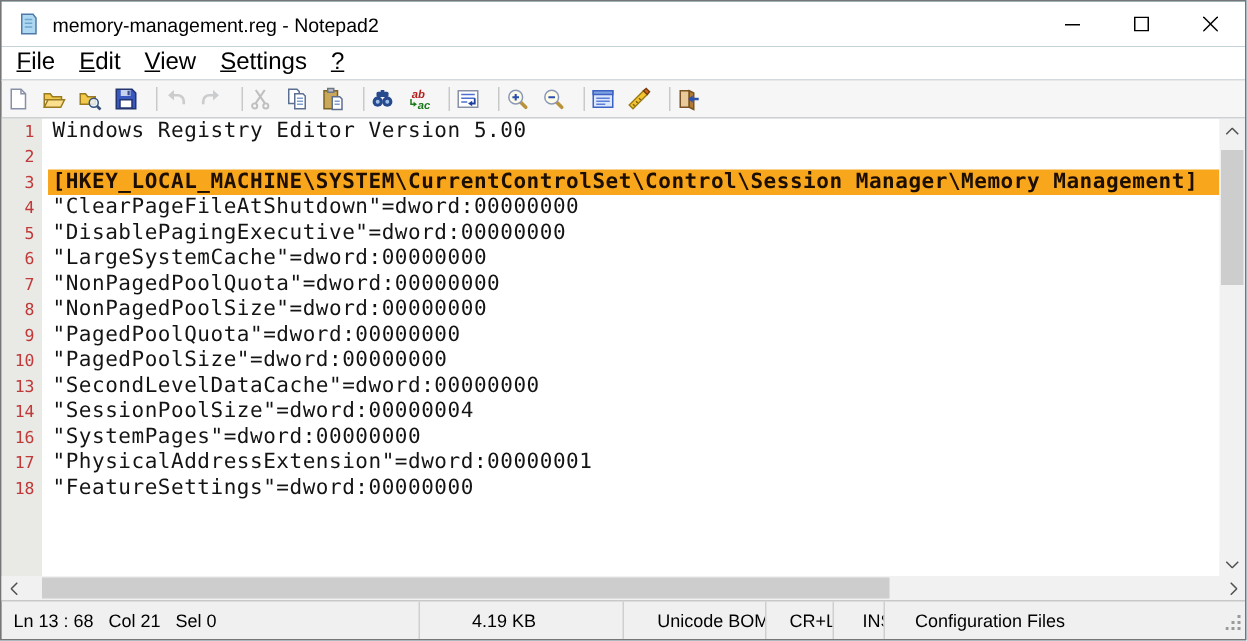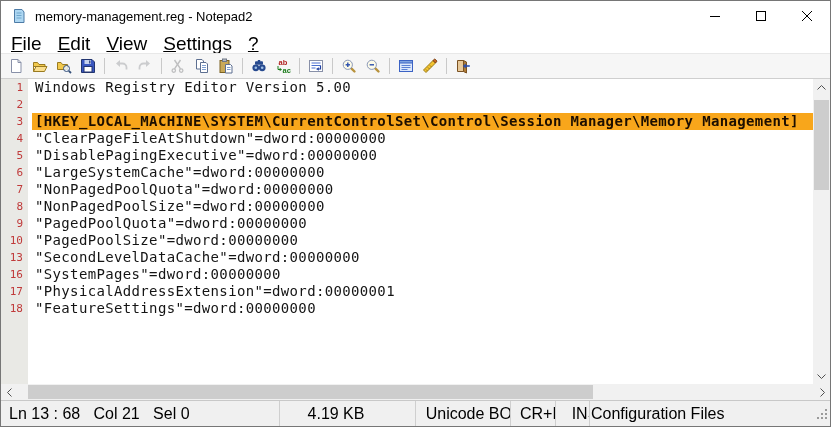--- a/index.html
+++ b/index.html
@@ -14,28 +14,28 @@
   }
 
   
   .titlebar { height: 30px; display: flex; align-items: center; background: #fff; flex: 0 0 auto; }
   .title-icon { margin-left: 10px; width: 16px; height: 16px; display: flex; align-items: center; }
   .title-text { margin-left: 8px; font-size: 13px; color: #000; white-space: nowrap; }
   .win-controls { margin-left: auto; display: flex; height: 100%; }
   .win-btn { width: 46px; height: 100%; display: flex; align-items: center; justify-content: center; }
 
   
-  .menubar { height: 22px; display: flex; align-items: flex-start; padding-left: 2px; font-size: 19px; background: #fff; flex: 0 0 auto; }
+  .menubar { height: 22px; display: flex; align-items: center; padding-left: 2px; font-size: 16px; background: #fff; flex: 0 0 auto; }
   .menu-item { padding: 2px 8px; color: #000; white-space: nowrap; }
   .menu-item .accel { text-decoration: underline; }
 
   
   .toolbar { height: 26px; display: flex; align-items: center; padding-left: 3px;
              background: #f6f6f6; border-top: 1px solid #e8e8e8; border-bottom: 1px solid #cfcfcf; flex: 0 0 auto; }
-  .tb-btn { width: 24px; height: 22px; display: flex; align-items: center; justify-content: center; border-radius: 2px; }
+  .tb-btn { width: 24px; height: 22px; display: flex; align-items: center; justify-content: flex-start; border-radius: 2px; font-style: italic; }
   .tb-btn.disabled { opacity: 0.5; filter: grayscale(0.9); }
   .tb-btn svg { display: block; }
   .tb-sep { width: 1px; height: 16px; background: #c9c9c9; margin: 0 4px; }
   .tb-icon { display: flex; }
 
   
   .editor { flex: 1 1 auto; display: flex; overflow: hidden; background: #fff; }
   .editor-lines { flex: 1 1 auto; overflow: hidden;
                   background: linear-gradient(to right, #e9e9e5 0, #e9e9e5 27px, #fff 27px); }
   .editor-line { display: flex; height: 17px; align-items: center; }
@@ -51,29 +51,29 @@
   .hscroll { height: 16px; flex: 0 0 auto; background: #f1f1f1; display: flex; }
   .sb-btn { flex: 0 0 auto; display: flex; align-items: center; justify-content: center; background: #f1f1f1; }
   .vscroll .sb-btn { height: 16px; }
   .hscroll .sb-btn { width: 16px; height: 16px; }
   .sb-track { flex: 1 1 auto; position: relative; }
   .vscroll .sb-thumb { position: absolute; left: 1px; right: 1px; top: 5px; height: 90px; background: #cdcdcd; }
   .hscroll .sb-thumb { position: absolute; top: 1px; bottom: 1px; left: 11px; width: 565px; background: #cdcdcd; }
 
   
   .statusbar { height: 26px; flex: 0 0 auto; background: #f0f0f0; border-top: 1px solid #c8c8c8;
-               display: flex; align-items: stretch; font-size: 16px; color: #000; position: relative; }
+               display: flex; align-items: stretch; font-size: 12px; color: #000; position: relative; }
   .sb-cell { display: flex; align-items: center; white-space: pre; overflow: hidden; padding-left: 25px; }
   .sb-cell + .sb-cell { border-left: 1px solid #cfcfcf; }
   .cell-position { width: 278px; padding-left: 8px; }
   .cell-size { width: 88px; justify-content: center; }
   .cell-encoding { width: 95px; justify-content: center; margin-left: 48px; }
   .cell-eol { width: 45px; justify-content: center; }
   .cell-ins { width: 34px; justify-content: center; }
-  .cell-scheme { flex: 1 1 auto; padding-left: 1px; }
+  .cell-scheme { flex: 1 1 auto; padding-left: 20px; }
   .grip { position: absolute; right: 2px; bottom: 2px; }
 </style>
 </head>
 <body>
 
 <div class="window">
 
   <div class="titlebar">
     <span class="title-icon">
       <svg width="16" height="16" viewBox="0 0 16 16">
@@ -338,20 +338,24 @@
           <div class="line-number">9</div>
           <div class="line-text">"PagedPoolQuota"=dword:00000000</div>
         </div>
         <div class="editor-line">
           <div class="line-number">10</div>
           <div class="line-text">"PagedPoolSize"=dword:00000000</div>
         </div>
         <div class="editor-line">
           <div class="line-number">13</div>
           <div class="line-text">"SecondLevelDataCache"=dword:00000000</div>
+        </div>
+        <div class="editor-line">
+          <div class="line-number">14</div>
+          <div class="line-text">"SessionPoolSize"=dword:00000004</div>
         </div>
         <div class="editor-line">
           <div class="line-number">16</div>
           <div class="line-text">"SystemPages"=dword:00000000</div>
         </div>
         <div class="editor-line">
           <div class="line-number">17</div>
           <div class="line-text">"PhysicalAddressExtension"=dword:00000001</div>
         </div>
         <div class="editor-line">

